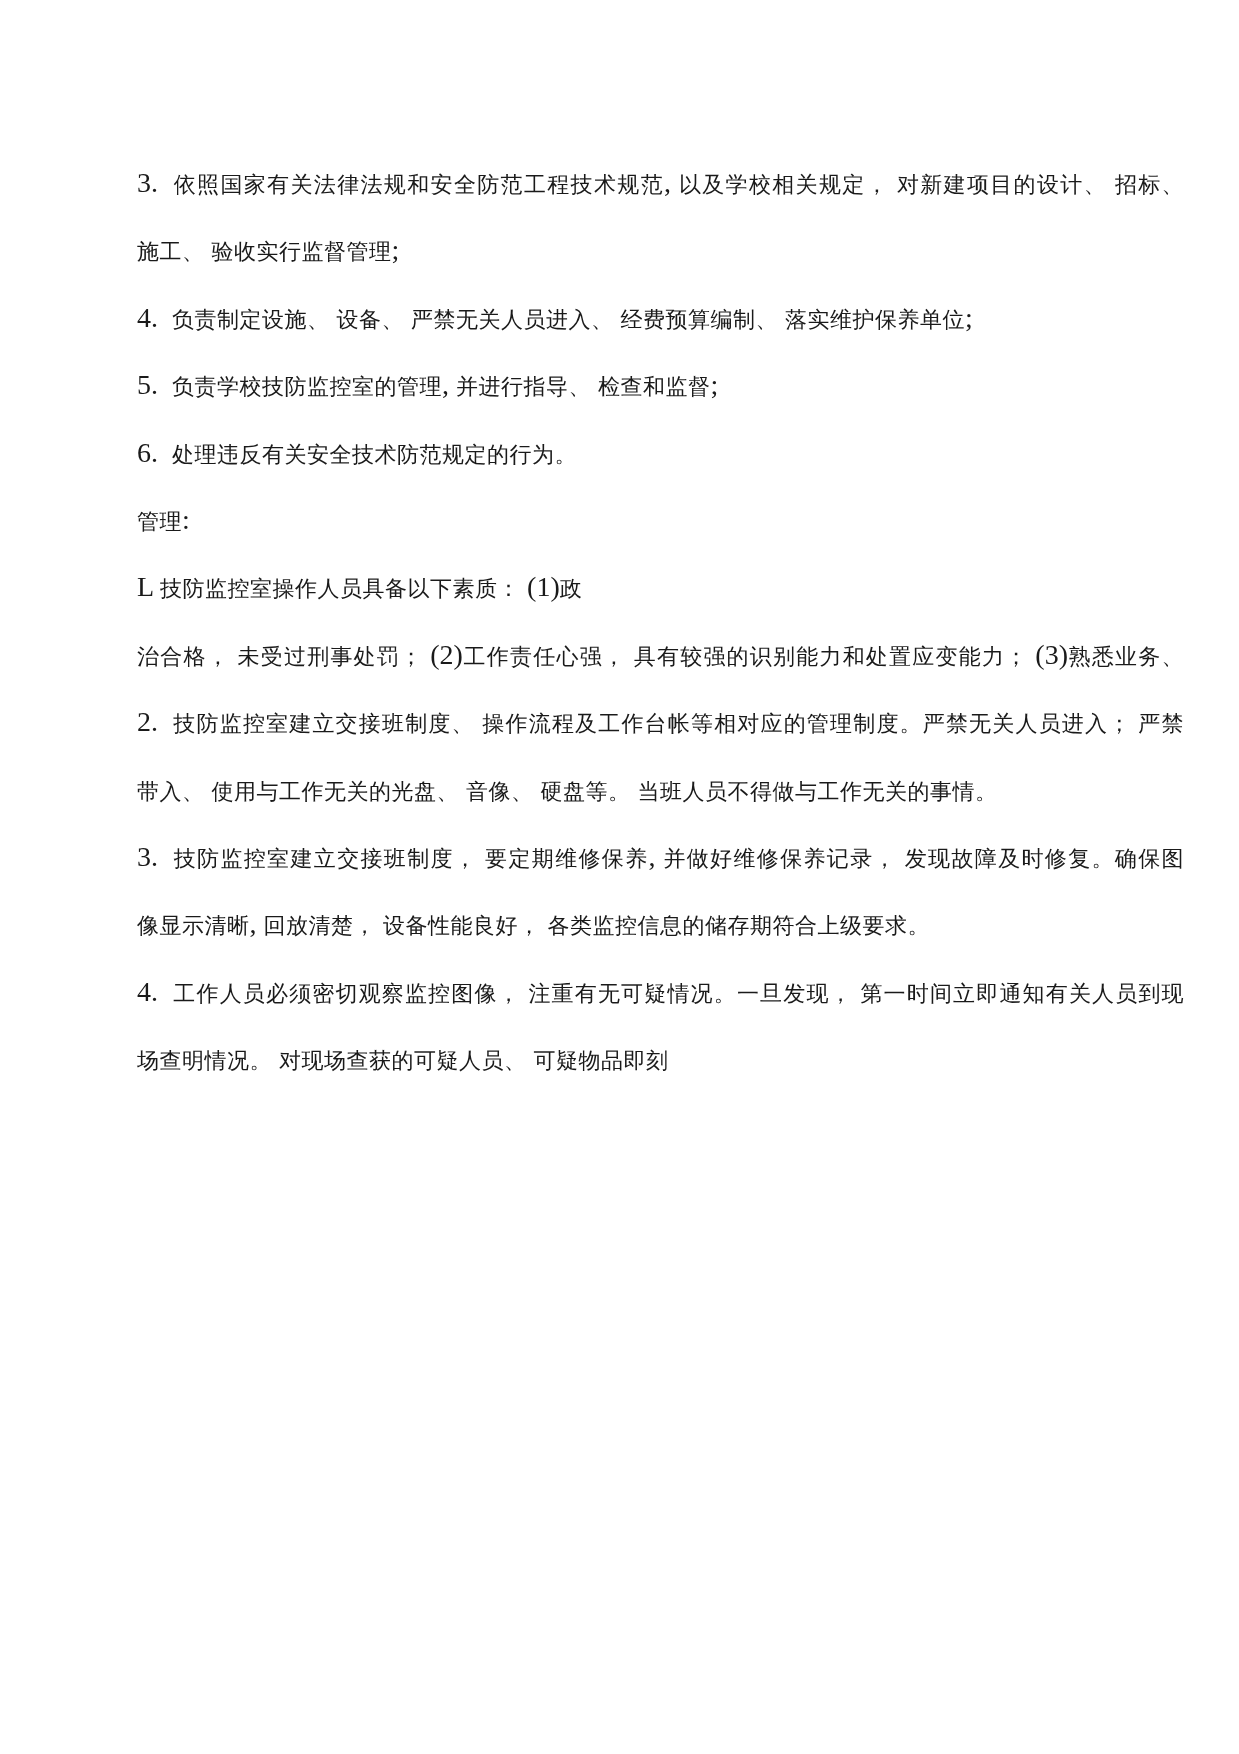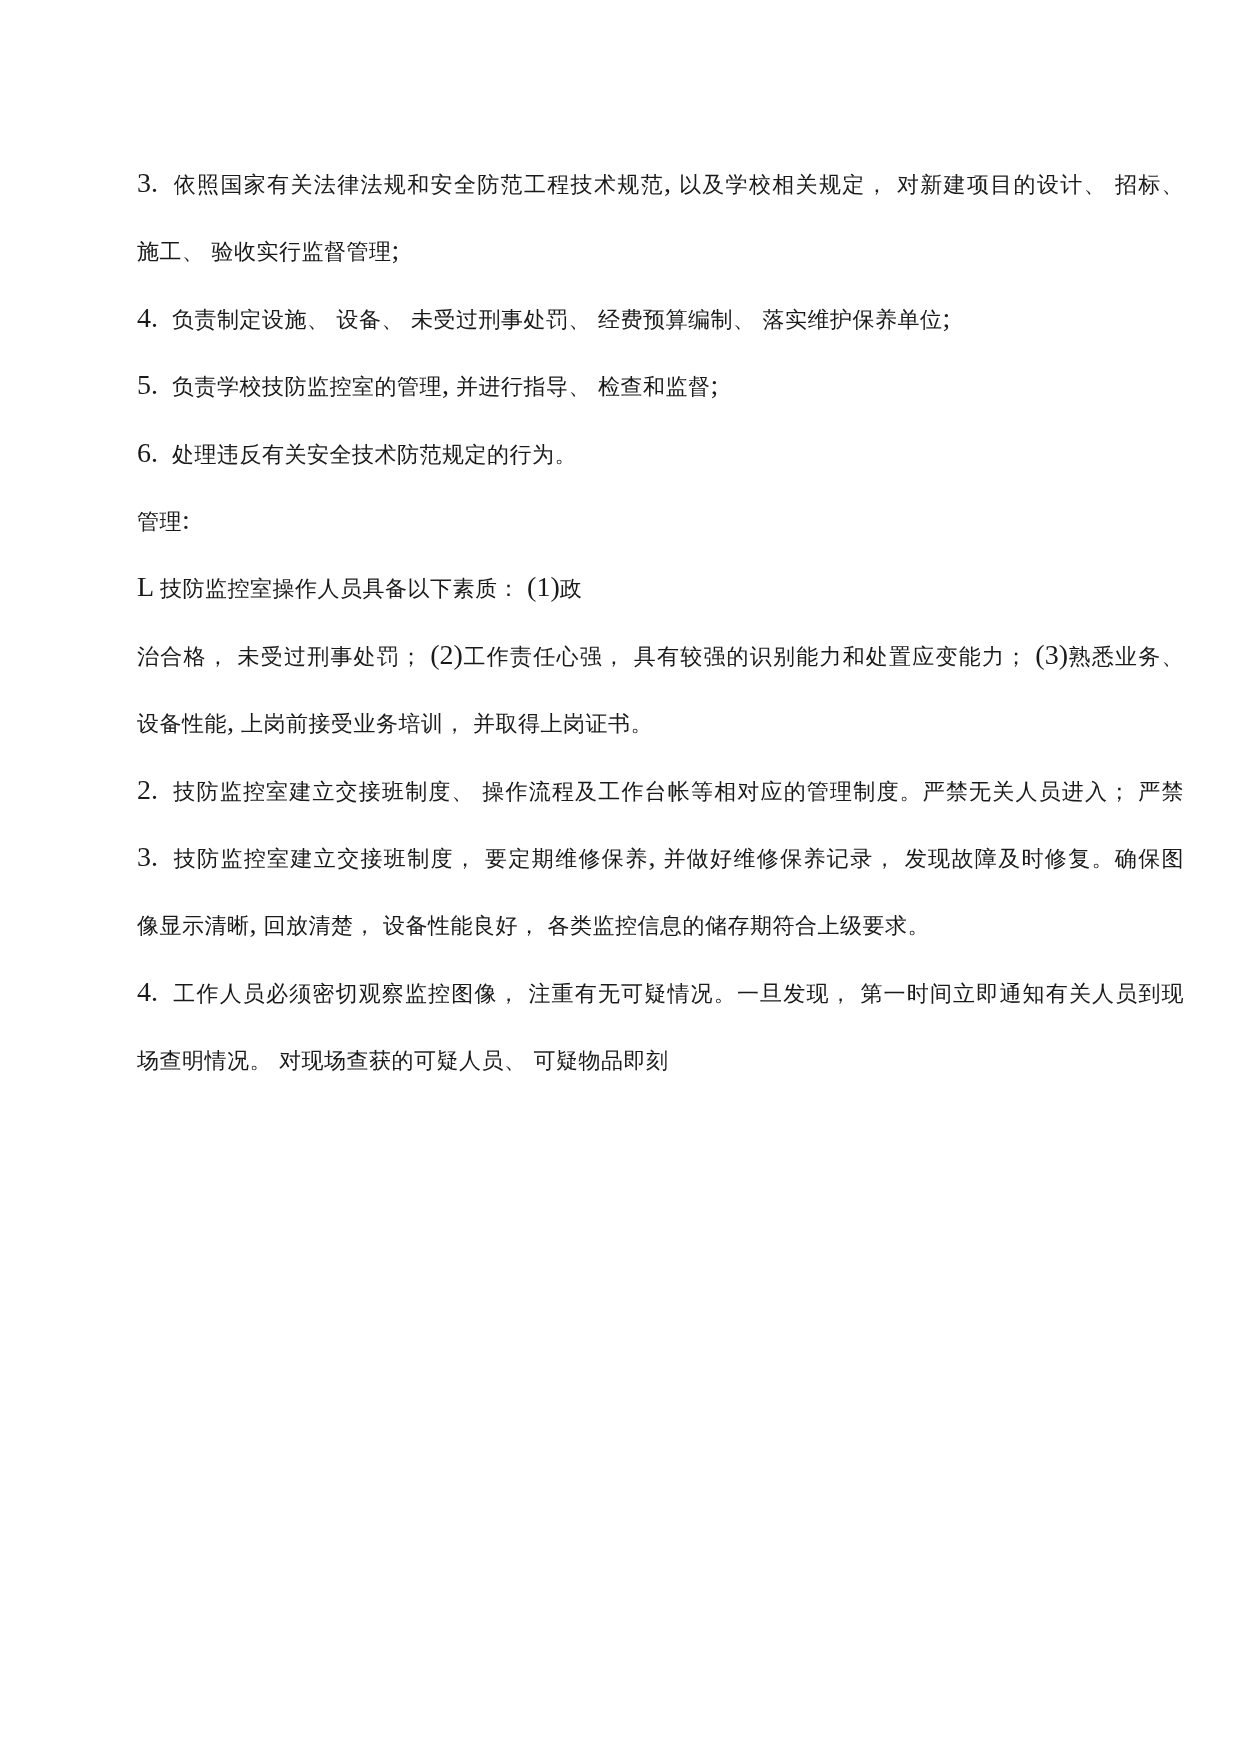--- a/index.html
+++ b/index.html
@@ -39,26 +39,26 @@
     letter-spacing: 0;
   }
 </style>
 </head>
 <body>
 
 <div class="page">
   <div class="doc-body">
       <div class="line fill"><span class="latin">3.  </span><span>依照国家有关法律法规和安全防范工程技术规范</span><span class="latin">, </span><span>以及学校相关规定，</span><span class="latin"> </span><span>对新建项目的设计、</span><span class="latin"> </span><span>招标、</span></div>
       <div class="line"><span>施工、</span><span class="latin"> </span><span>验收实行监督管理</span><span class="latin">;</span></div>
-      <div class="line"><span class="latin">4.  </span><span>负责制定设施、</span><span class="latin"> </span><span>设备、</span><span class="latin"> </span><span>未受过刑事处罚、</span><span class="latin"> </span><span>经费预算编制、</span><span class="latin"> </span><span>落实维护保养单位</span><span class="latin">;</span></div>
+      <div class="line"><span class="latin">4.  </span><span>负责制定设施、</span><span class="latin"> </span><span>设备、</span><span class="latin"> </span><span>严禁无关人员进入、</span><span class="latin"> </span><span>经费预算编制、</span><span class="latin"> </span><span>落实维护保养单位</span><span class="latin">;</span></div>
       <div class="line"><span class="latin">5.  </span><span>负责学校技防监控室的管理</span><span class="latin">, </span><span>并进行指导、</span><span class="latin"> </span><span>检查和监督</span><span class="latin">;</span></div>
       <div class="line"><span class="latin">6.  </span><span>处理违反有关安全技术防范规定的行为。</span></div>
       <div class="line"><span>管理</span><span class="latin">:</span></div>
       <div class="line"><span class="latin">L </span><span>技防监控室操作人员具备以下素质：</span><span class="latin"> (1)</span><span>政</span></div>
       <div class="line fill"><span>治合格，</span><span class="latin"> </span><span>未受过刑事处罚；</span><span class="latin"> (2)</span><span>工作责任心强，</span><span class="latin"> </span><span>具有较强的识别能力和处置应变能力；</span><span class="latin"> (3)</span><span>熟悉业务、</span></div>
-      <div class="line"><span>设备性能</span><span class="latin">, </span><span>上岗前接受业务培训，</span><span class="latin"> </span><span>并取得上岗证书。</span></div>
       <div class="line fill"><span class="latin">2.  </span><span>技防监控室建立交接班制度、</span><span class="latin"> </span><span>操作流程及工作台帐等相对应的管理制度。严禁无关人员进入；</span><span class="latin"> </span><span>严禁</span></div>
+      <div class="line"><span>带入、</span><span class="latin"> </span><span>使用与工作无关的光盘、</span><span class="latin"> </span><span>音像、</span><span class="latin"> </span><span>硬盘等。</span><span class="latin"> </span><span>当班人员不得做与工作无关的事情。</span></div>
       <div class="line fill"><span class="latin">3.  </span><span>技防监控室建立交接班制度，</span><span class="latin"> </span><span>要定期维修保养</span><span class="latin">, </span><span>并做好维修保养记录，</span><span class="latin"> </span><span>发现故障及时修复。确保图</span></div>
       <div class="line"><span>像显示清晰</span><span class="latin">, </span><span>回放清楚，</span><span class="latin"> </span><span>设备性能良好，</span><span class="latin"> </span><span>各类监控信息的储存期符合上级要求。</span></div>
       <div class="line fill"><span class="latin">4.  </span><span>工作人员必须密切观察监控图像，</span><span class="latin"> </span><span>注重有无可疑情况。一旦发现，</span><span class="latin"> </span><span>第一时间立即通知有关人员到现</span></div>
       <div class="line"><span>场查明情况。</span><span class="latin"> </span><span>对现场查获的可疑人员、</span><span class="latin"> </span><span>可疑物品即刻</span></div>
     </div>
 </div>
 
 </body></html>

